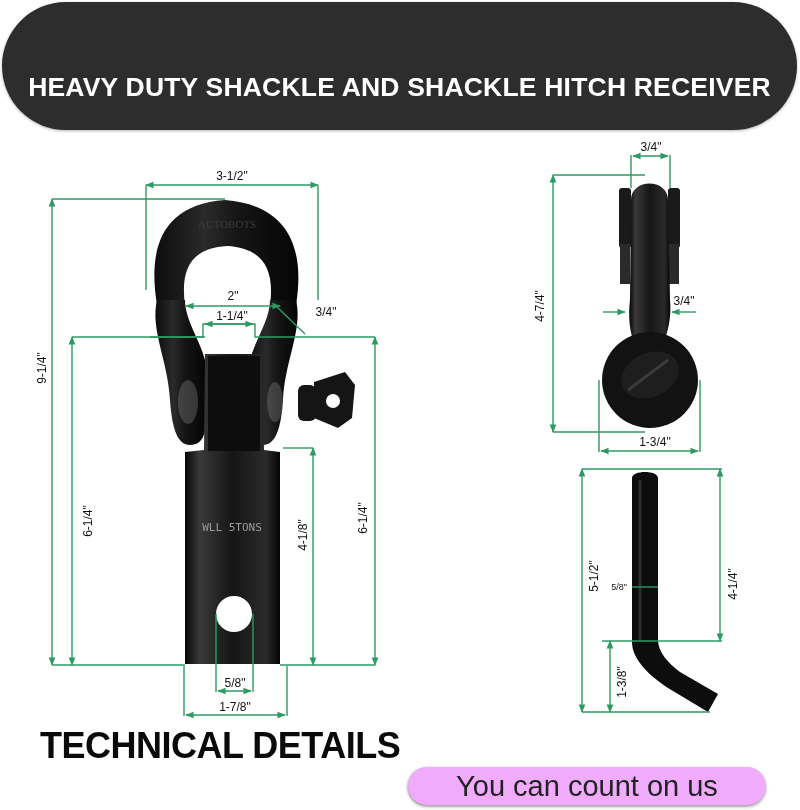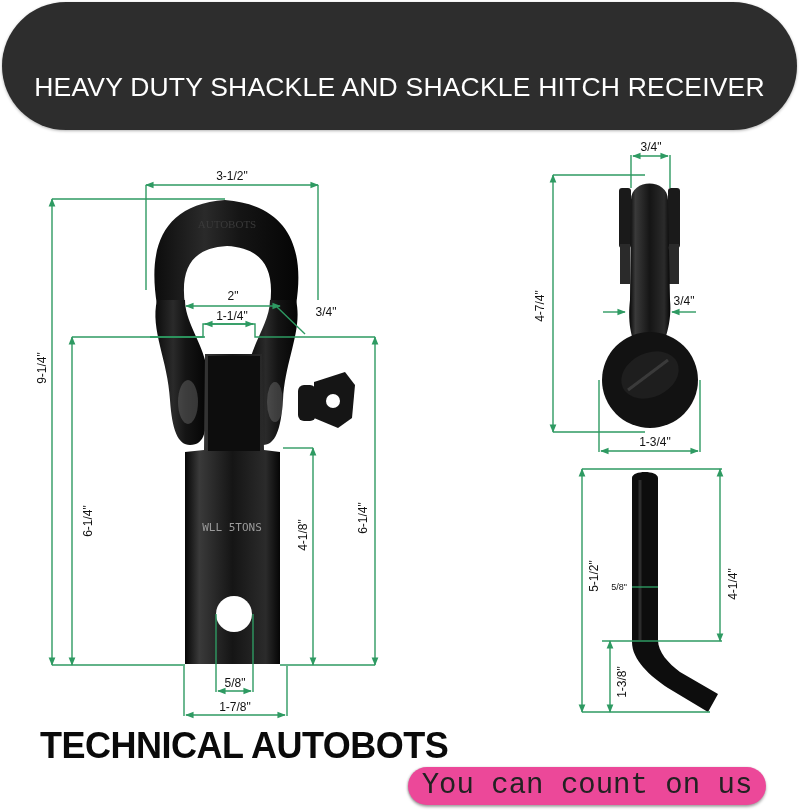--- a/index.html
+++ b/index.html
@@ -36,21 +36,21 @@
       letter-spacing: 0.3px;
     }
     .banner-sub {
       position: absolute;
       left: 0;
       right: 0;
       top: 70px;
       text-align: center;
       color: #ffffff;
       font-family: "Liberation Sans", sans-serif;
-      font-weight: normal;
+      font-weight: bold;
       font-size: 26.5px;
       letter-spacing: 0.2px;
     }
     svg.diagram {
       position: absolute;
       left: 0;
       top: 0;
     }
     .dim-label {
       font-family: "Liberation Sans", sans-serif;
@@ -71,26 +71,26 @@
       font-size: 36px;
       color: #0a0a0a;
       letter-spacing: -0.5px;
     }
     .tagline {
       position: absolute;
       left: 408px;
       top: 767px;
       width: 358px;
       height: 38px;
-      background: #ec4899;
+      background: #f0abfc;
       border-radius: 19px;
       box-shadow: 0 2px 3px rgba(0,0,0,0.35), -1px 0 2px rgba(0,0,0,0.15);
       text-align: center;
       line-height: 38px;
-      font-family: Liberation Mono, monospace;
+      font-family: Liberation Sans, sans-serif;
       font-size: 29px;
       color: #222222;
     }
   </style>
 </head>
 <body>
 
 <div class="banner">
   <div class="banner-sub">HEAVY DUTY SHACKLE AND SHACKLE HITCH RECEIVER</div>
 </div>
@@ -228,14 +228,14 @@
       <line x1="610" y1="641" x2="610" y2="712" marker-start="url(#arr)" marker-end="url(#arr)"></line>
       <line x1="632" y1="587" x2="658" y2="587"></line>
     </g>
     <text class="dim-label" x="0" y="0" text-anchor="middle" transform="translate(598,576) rotate(-90)">5-1/2"</text>
     <text class="dim-label" x="0" y="0" text-anchor="middle" transform="translate(737,584) rotate(-90)">4-1/4"</text>
     <text class="dim-label-small" x="619" y="590" text-anchor="middle">5/8"</text>
     <text class="dim-label" x="0" y="0" text-anchor="middle" transform="translate(626,682) rotate(-90)">1-3/8"</text>
   </g>
 </svg>
 
-<div class="tech-title">TECHNICAL AUTOBOTS</div>
+<div class="tech-title">TECHNICAL DETAILS</div>
 <div class="tagline">You can count on us</div>
 
 </body></html>

